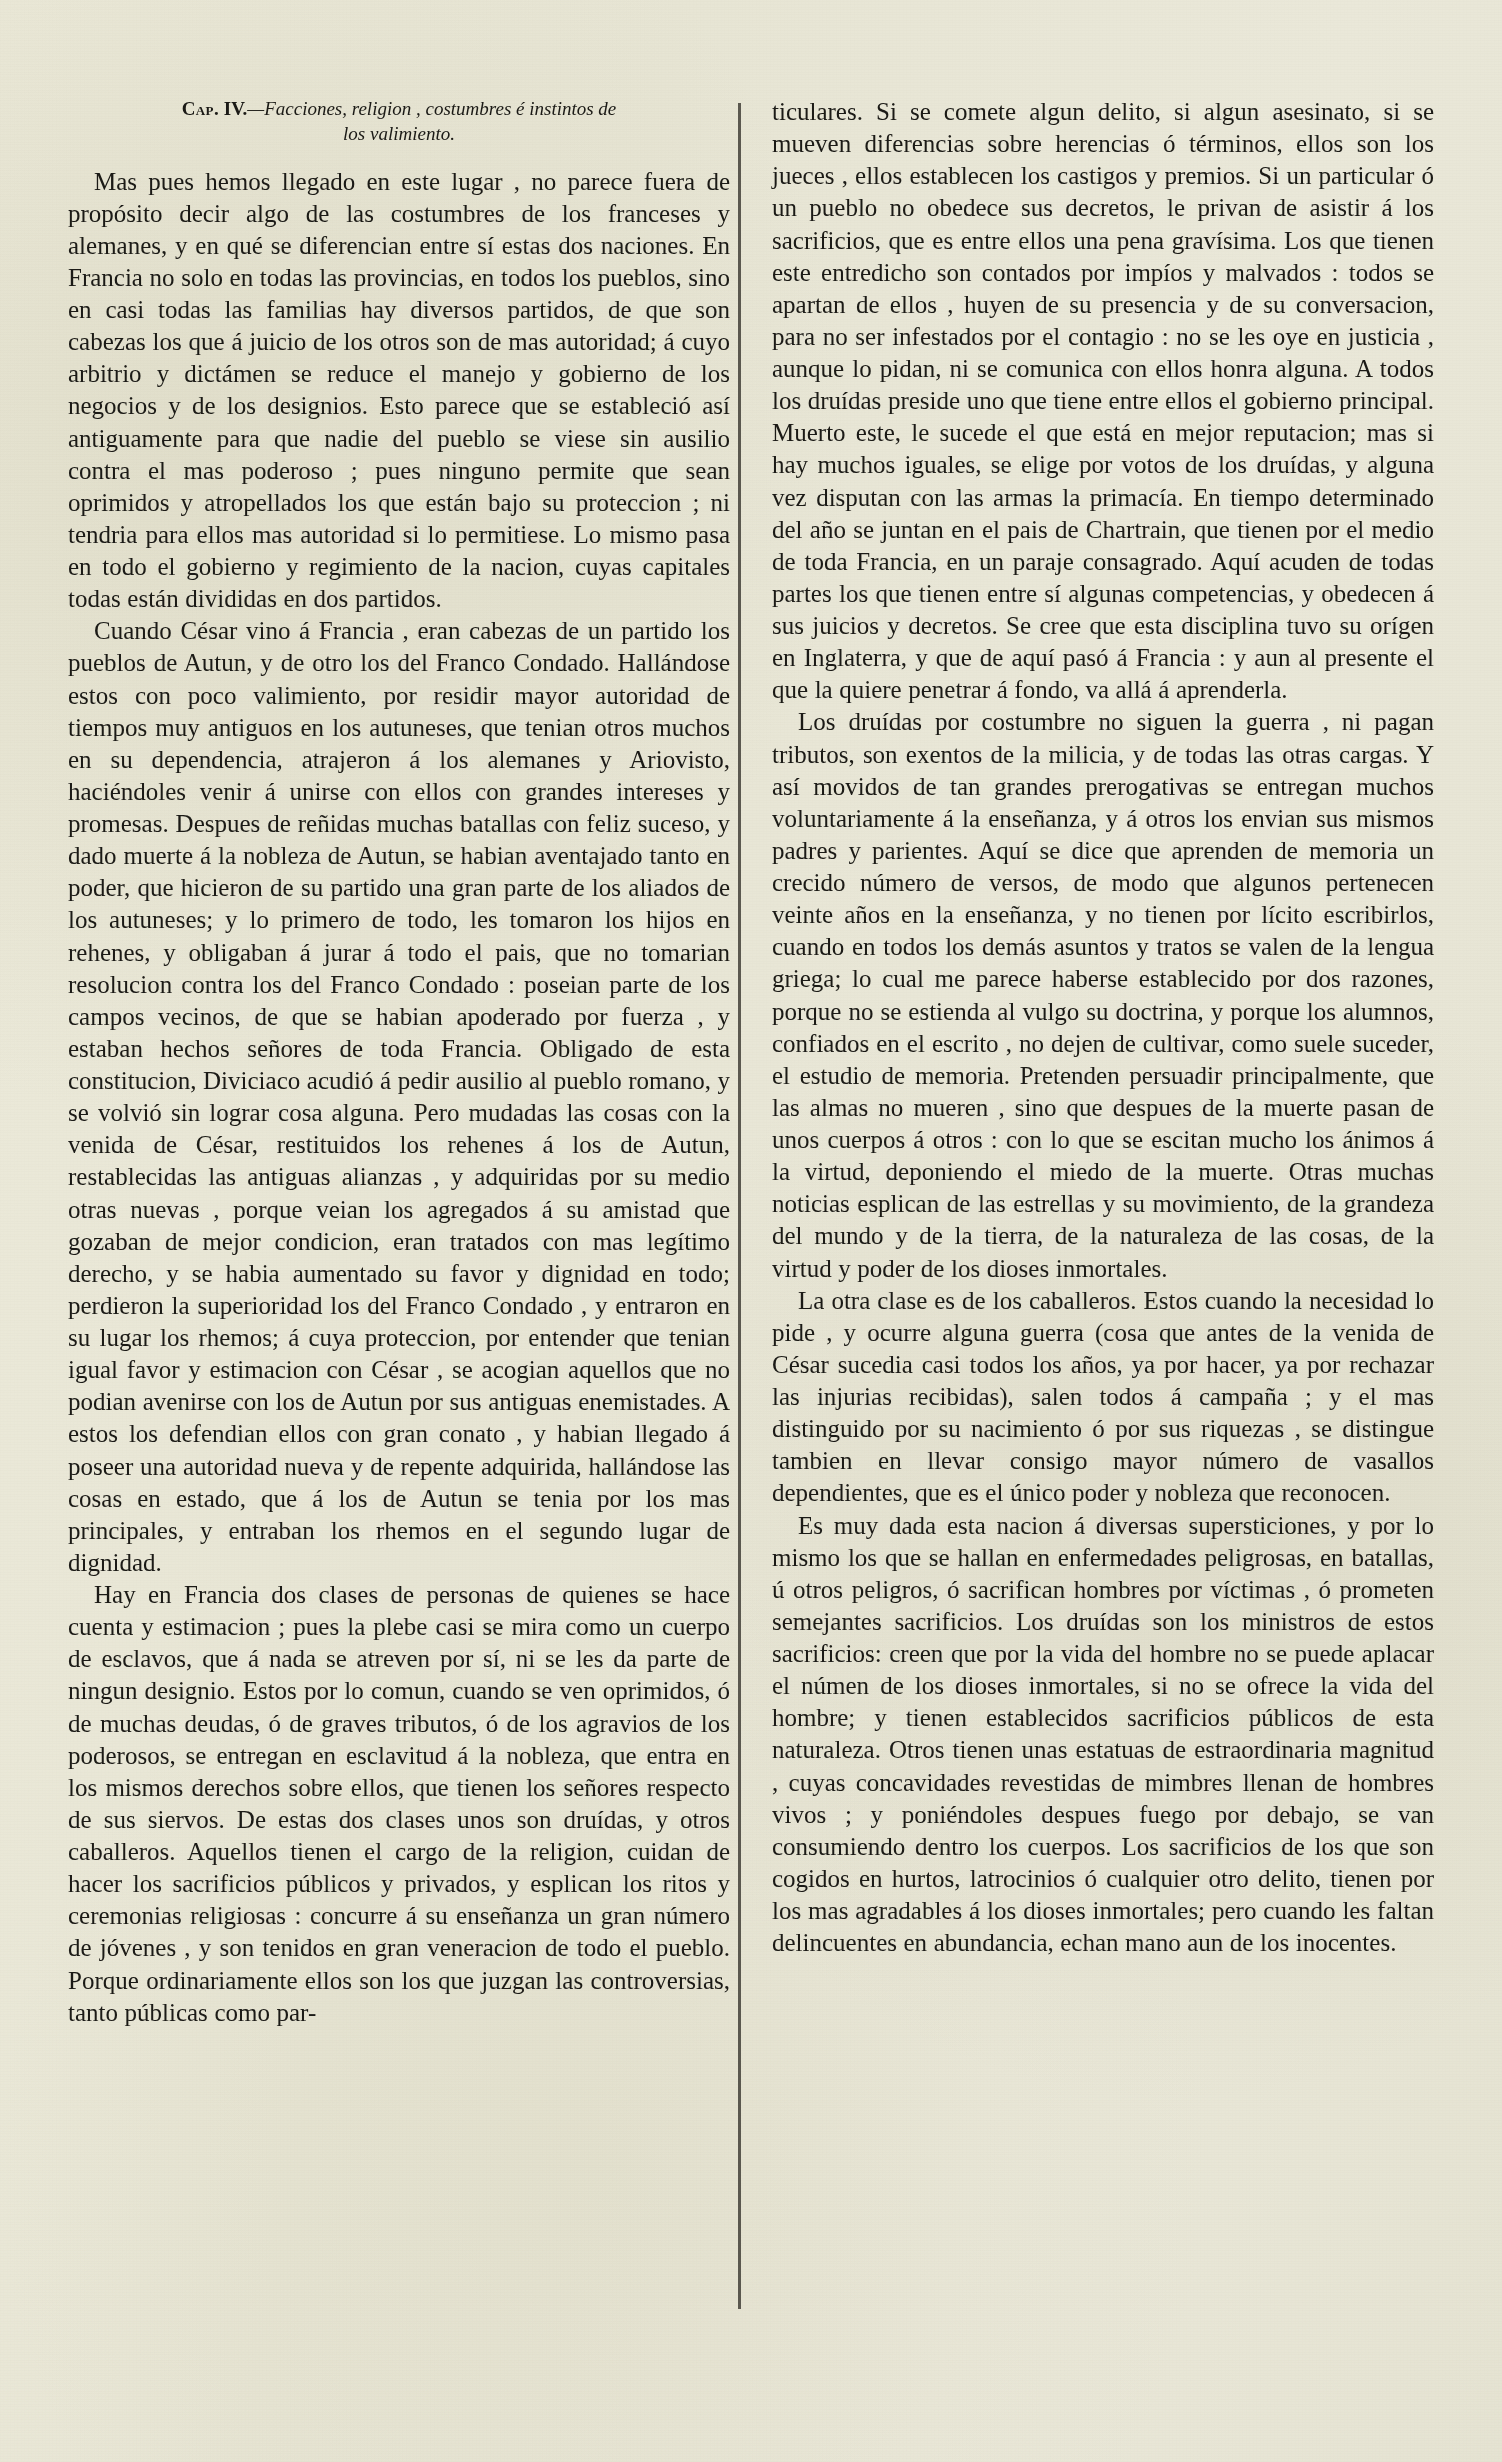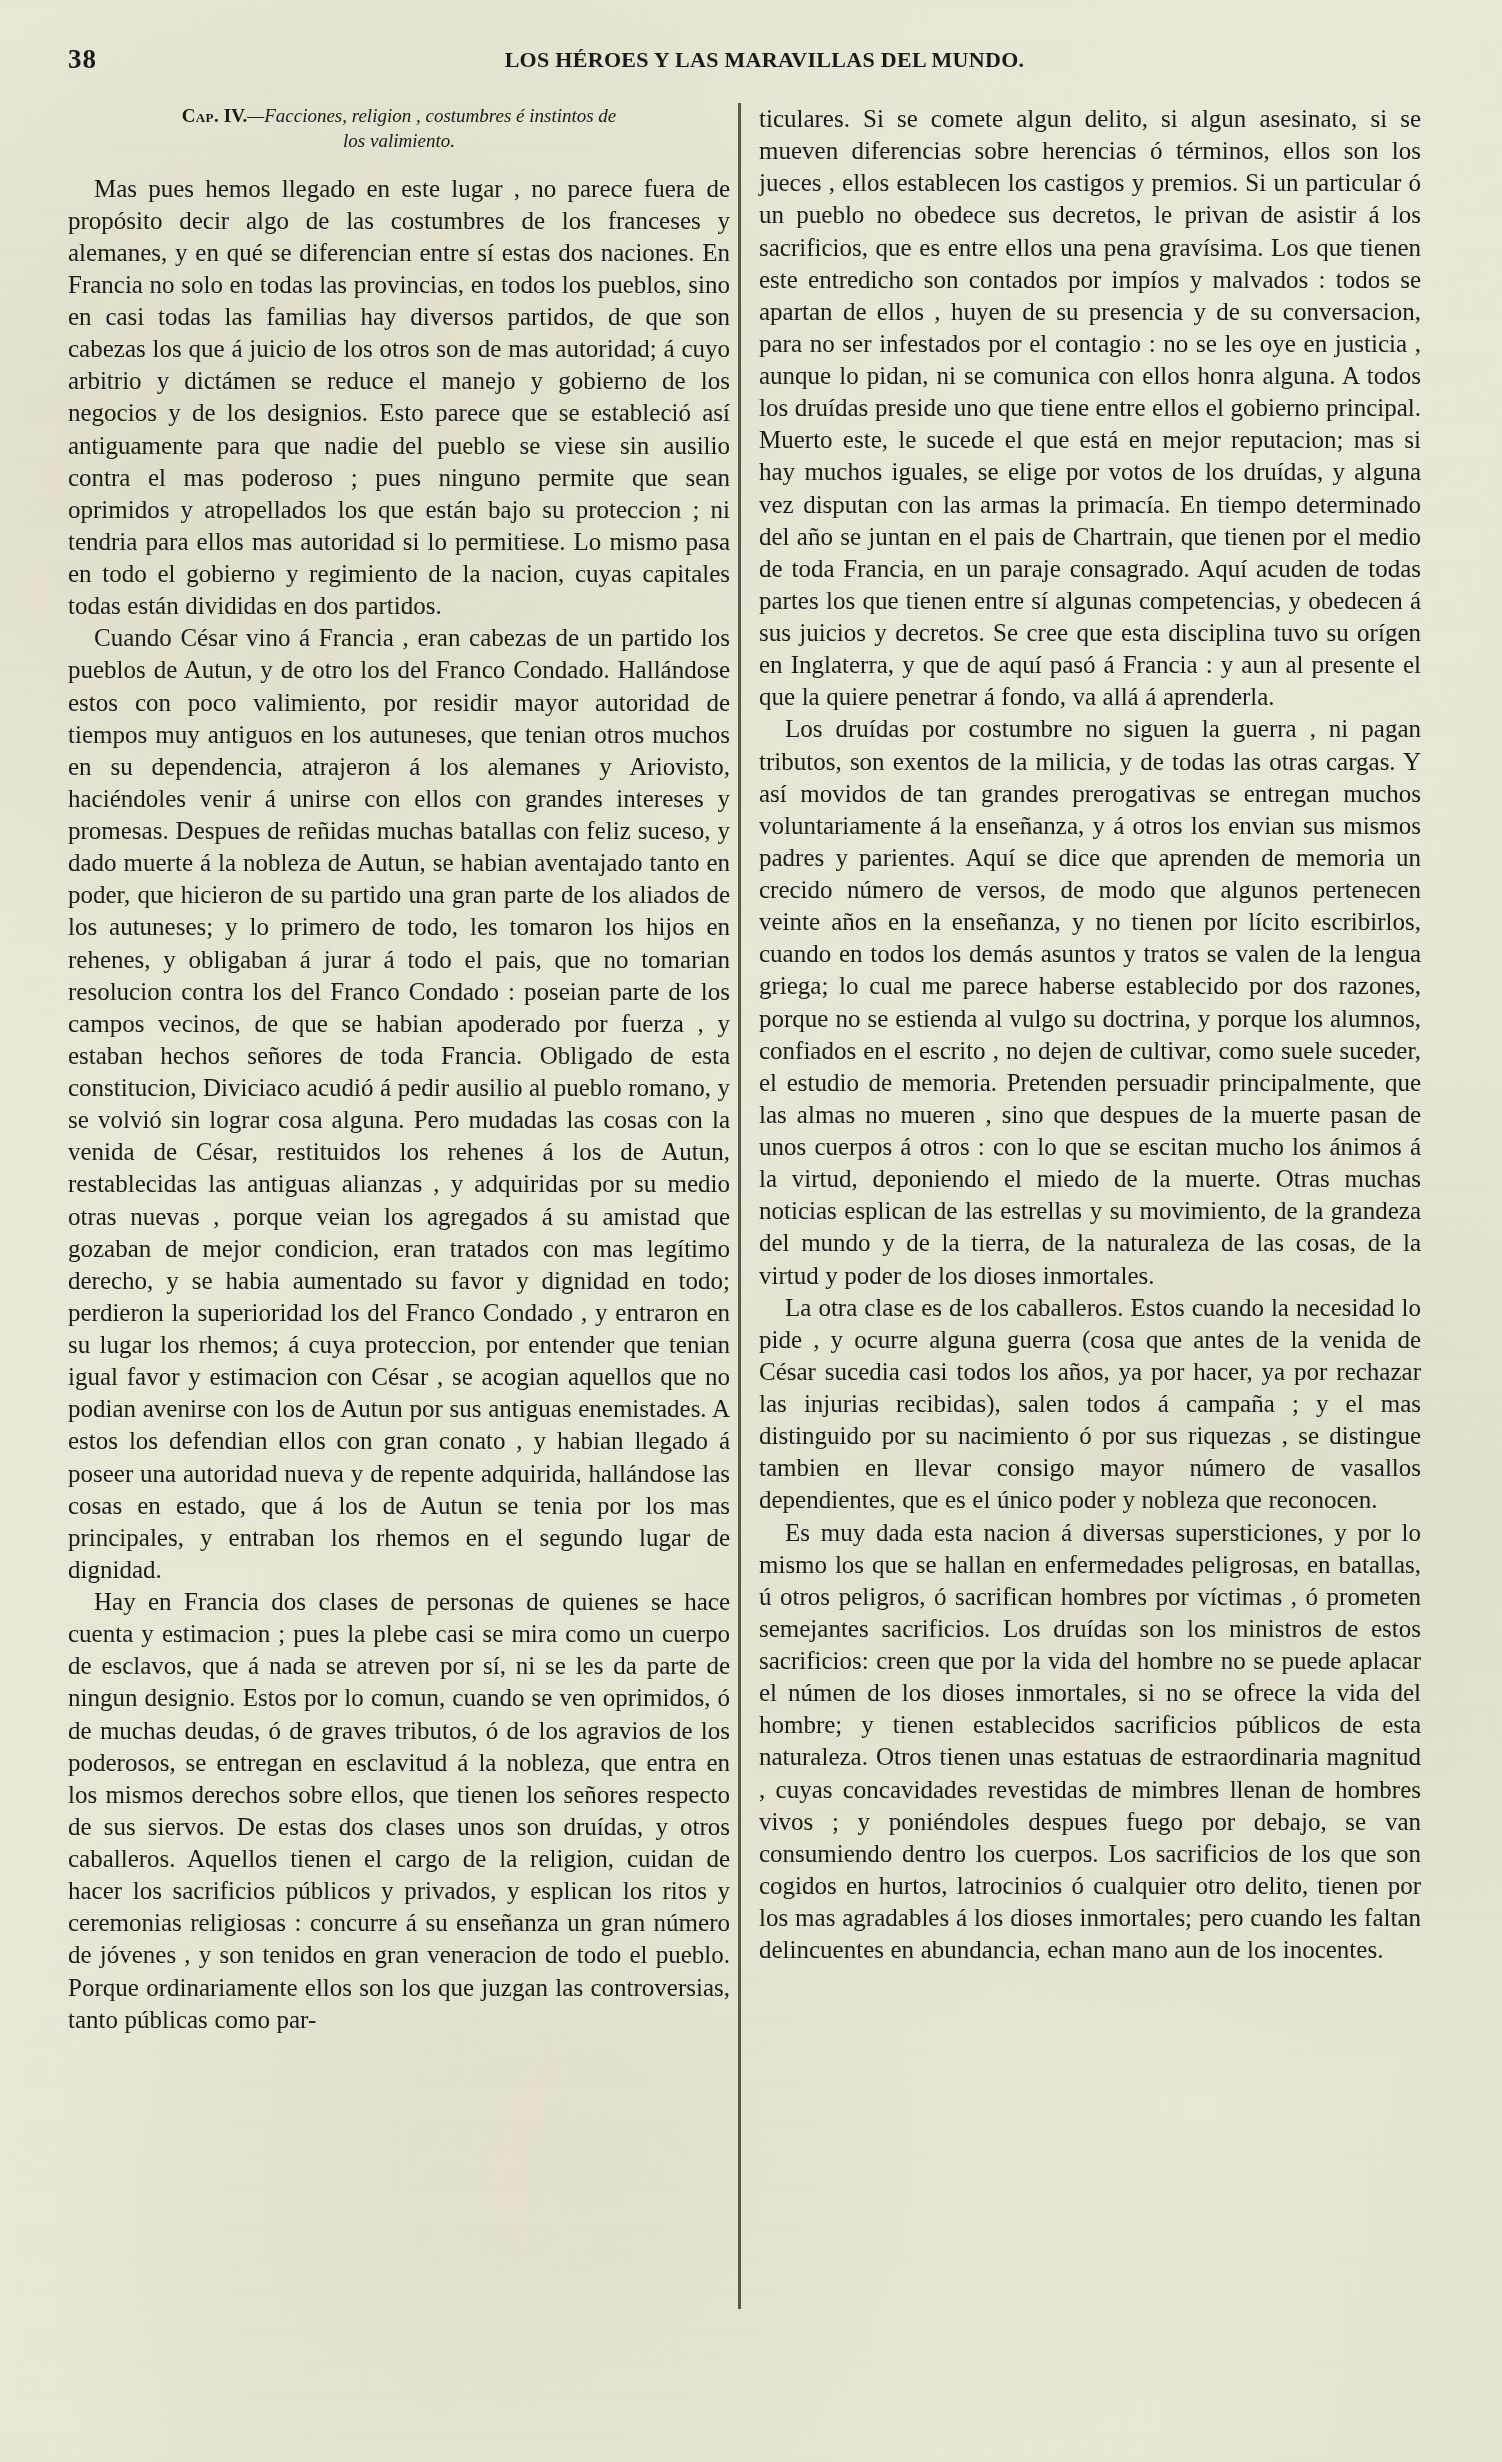--- a/index.html
+++ b/index.html
@@ -57,26 +57,26 @@
     font-size: 22px;
     font-weight: bold;
     letter-spacing: 0.3px;
     font-family: "Liberation Serif", serif;
     text-transform: uppercase;
     padding-left: 26px;
   }
   
   .columns {
     position: absolute;
-    top: 103px;
+    top: 96px;
     left: 68px;
     width: 1367px;
     height: 2272px;
     display: flex;
-    gap: 29px;
+    gap: 42px;
   }
   .col {
     width: 662px;
     position: relative;
   }
   .rule {
     position: absolute;
     top: 103px;
     left: 738px;
     width: 2.6px;
@@ -115,24 +115,20 @@
   .col.right p.body:first-child { text-indent: 0; }
   
   .col { text-rendering: optimizeLegibility; }
 </style>
 </head>
 <body>
 
 <div class="page">
   <div class="grain"></div>
 
-  <div class="header">
-    <div class="folio">38</div>
-    <div class="running-title">LOS HÉROES Y LAS MARAVILLAS DEL MUNDO.</div>
-  </div>
 
   <div class="rule"></div>
 
   <div class="columns">
 
     <div class="col left">
       <div class="chapter-head">
         <span class="smallcaps">Cap.</span>
         <span class="caproman">IV.</span><span>—</span><span>Facciones, religion , costumbres é instintos de</span><br>
         <span>los valimiento.</span>

